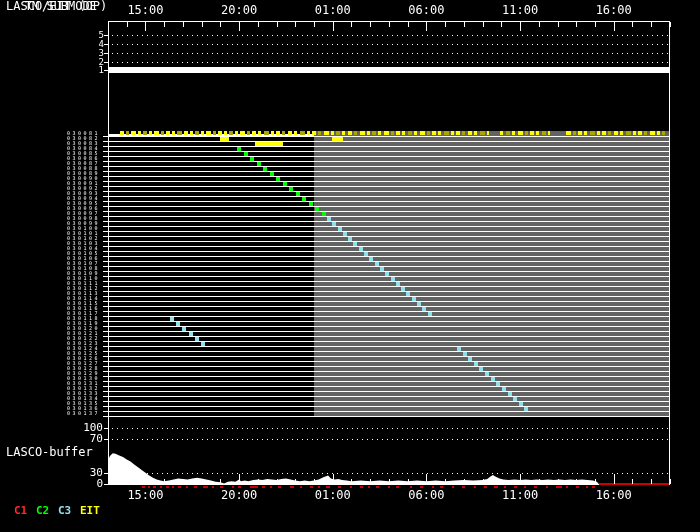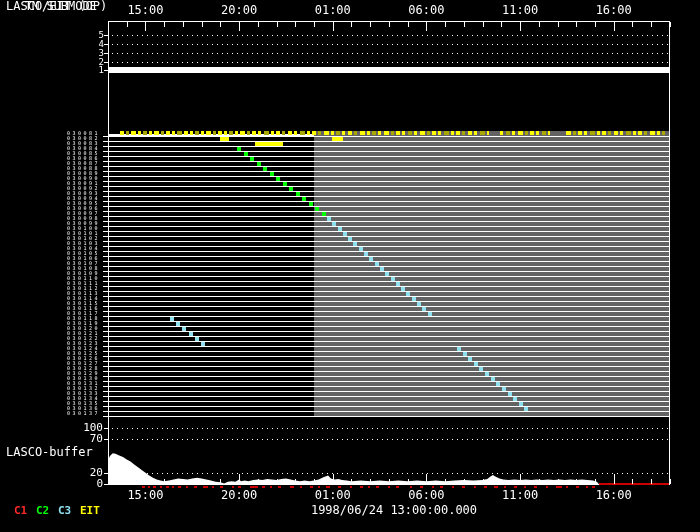--- a/index.html
+++ b/index.html
@@ -17,21 +17,20 @@
   .legend-item{position:absolute;font-size:11px;line-height:12px;font-weight:bold;white-space:pre;}
   .dotline{position:absolute;height:1px;background-image:repeating-linear-gradient(90deg,#fff 0px,#fff 1px,transparent 1px,transparent 5px);}
 </style>
 </head>
 <body>
 
 <div id="screen">
   <div class="lbl" style="left:0;top:52;width:97px;text-align:right;">TM SUBMODE</div>
   <div class="lbl" style="left:6px;top:94;">LASCO/EIT (OP)</div>
   <div class="lbl" style="left:6px;top:446px;">LASCO-buffer</div>
-  <div class="lbl" style="left:309px;top:504px;width:170px;text-align:center;">1998/06/24 13:00:00.000</div>
   <div id="layers" class="abs" style="left:0;top:0;width:700px;height:532px;">
       <div class="abs" style="left: 314.03px; top: 131px; width: 354.97px; height: 285px; background: rgb(99, 99, 99);"></div>
       <svg width="700" height="532" style="position: absolute; left: 0px; top: 0px;">
         <path d="M 108 484 L 108.0 460.5 L 109.9 456.0 L 112.7 453.2 L 115.5 453.8 L 119.2 455.4 L 123.0 457.1 L 126.7 459.4 L 130.5 461.6 L 134.2 464.4 L 138.0 467.2 L 141.7 470.0 L 145.5 472.8 L 149.2 475.6 L 153.0 477.8 L 156.7 479.5 L 160.4 480.6 L 164.2 481.2 L 168.9 480.6 L 173.6 479.5 L 178.2 478.4 L 182.9 479.0 L 187.6 479.5 L 192.3 478.4 L 197.0 477.8 L 201.7 478.4 L 206.3 479.5 L 211.0 480.6 L 215.7 481.8 L 220.4 482.3 L 224.1 483.4 L 227.9 481.8 L 231.6 481.2 L 235.4 481.8 L 239.1 479.5 L 241.0 481.2 L 244.7 480.6 L 248.5 481.2 L 253.2 480.1 L 257.8 479.5 L 262.5 480.1 L 267.2 479.0 L 271.9 479.5 L 276.6 480.1 L 281.3 479.0 L 285.9 478.4 L 290.6 479.5 L 295.3 480.6 L 300.0 481.2 L 304.7 480.6 L 309.3 481.2 L 314.0 480.6 L 318.7 479.5 L 323.4 477.3 L 328.1 475.6 L 330.9 478.4 L 334.6 479.5 L 338.4 479.0 L 342.1 480.1 L 346.8 480.6 L 351.5 481.2 L 360.9 480.6 L 370.2 481.2 L 379.6 480.6 L 388.9 481.2 L 398.3 480.6 L 407.7 481.2 L 417.0 480.6 L 426.4 481.2 L 435.8 480.6 L 445.1 481.2 L 454.5 480.6 L 463.9 480.1 L 473.2 480.6 L 482.6 480.1 L 487.3 479.0 L 490.1 476.7 L 492.9 475.0 L 495.7 476.7 L 499.5 478.4 L 503.2 479.5 L 508.8 480.1 L 514.4 479.5 L 520.1 480.1 L 525.7 479.5 L 531.3 480.1 L 536.9 479.5 L 542.5 480.1 L 548.2 479.5 L 553.8 480.1 L 559.4 479.5 L 565.0 480.1 L 570.6 479.5 L 576.3 480.1 L 581.9 479.5 L 587.5 480.1 L 593.1 480.6 L 596.9 481.8 L 598.7 484.0 L 598.7 484 Z" fill="#ffffff"></path>
       </svg>
       <div class="abs" style="left: 108px; top: 21px; width: 562px; height: 1px; background: rgb(255, 255, 255);"></div>
       <div class="dotline" style="left: 112px; top: 35px; width: 556px;"></div>
       <div class="abs" style="left: 104px; top: 35px; width: 4px; height: 1px; background: rgb(255, 255, 255);"></div>
       <div class="ylabel-sm" style="left: 94px; top: 31px; width: 10px;">5</div>
       <div class="dotline" style="left: 112px; top: 44px; width: 556px;"></div>
@@ -365,21 +364,21 @@
       <div class="abs" style="left: 518.749px; top: 402px; width: 4px; height: 4px; background: rgb(143, 224, 239);"></div>
       <div class="abs" style="left: 524.368px; top: 407px; width: 4px; height: 4px; background: rgb(143, 224, 239);"></div>
       <div class="dotline" style="left: 112px; top: 428px; width: 556px;"></div>
       <div class="dotline" style="left: 112px; top: 439px; width: 556px;"></div>
       <div class="dotline" style="left: 112px; top: 473px; width: 556px;"></div>
       <div class="abs" style="left: 104px; top: 428px; width: 4px; height: 1px; background: rgb(255, 255, 255);"></div>
       <div class="ylabel-buf" style="left: 70px; top: 422px; width: 33px;">100</div>
       <div class="abs" style="left: 104px; top: 439px; width: 4px; height: 1px; background: rgb(255, 255, 255);"></div>
       <div class="ylabel-buf" style="left: 70px; top: 433px; width: 33px;">70</div>
       <div class="abs" style="left: 104px; top: 473px; width: 4px; height: 1px; background: rgb(255, 255, 255);"></div>
-      <div class="ylabel-buf" style="left: 70px; top: 467px; width: 33px;">20</div>
+      <div class="ylabel-buf" style="left: 70px; top: 467px; width: 33px;">30</div>
       <div class="abs" style="left: 104px; top: 484px; width: 4px; height: 1px; background: rgb(255, 255, 255);"></div>
       <div class="ylabel-buf" style="left: 70px; top: 478px; width: 33px;">0</div>
       <div class="abs" style="left: 108px; top: 484px; width: 490.726px; height: 1px; background: rgb(255, 255, 255);"></div>
       <div class="abs" style="left: 598.726px; top: 483px; width: 71.274px; height: 2px; background: rgb(204, 0, 0);"></div>
       <div class="abs" style="left: 142px; top: 486px; width: 3px; height: 2px; background: rgb(204, 0, 0);"></div>
       <div class="abs" style="left: 148px; top: 486px; width: 2px; height: 2px; background: rgb(204, 0, 0);"></div>
       <div class="abs" style="left: 153px; top: 486px; width: 3px; height: 2px; background: rgb(204, 0, 0);"></div>
       <div class="abs" style="left: 160px; top: 486px; width: 2px; height: 2px; background: rgb(204, 0, 0);"></div>
       <div class="abs" style="left: 166px; top: 486px; width: 3px; height: 2px; background: rgb(204, 0, 0);"></div>
       <div class="abs" style="left: 172px; top: 486px; width: 2px; height: 2px; background: rgb(204, 0, 0);"></div>

